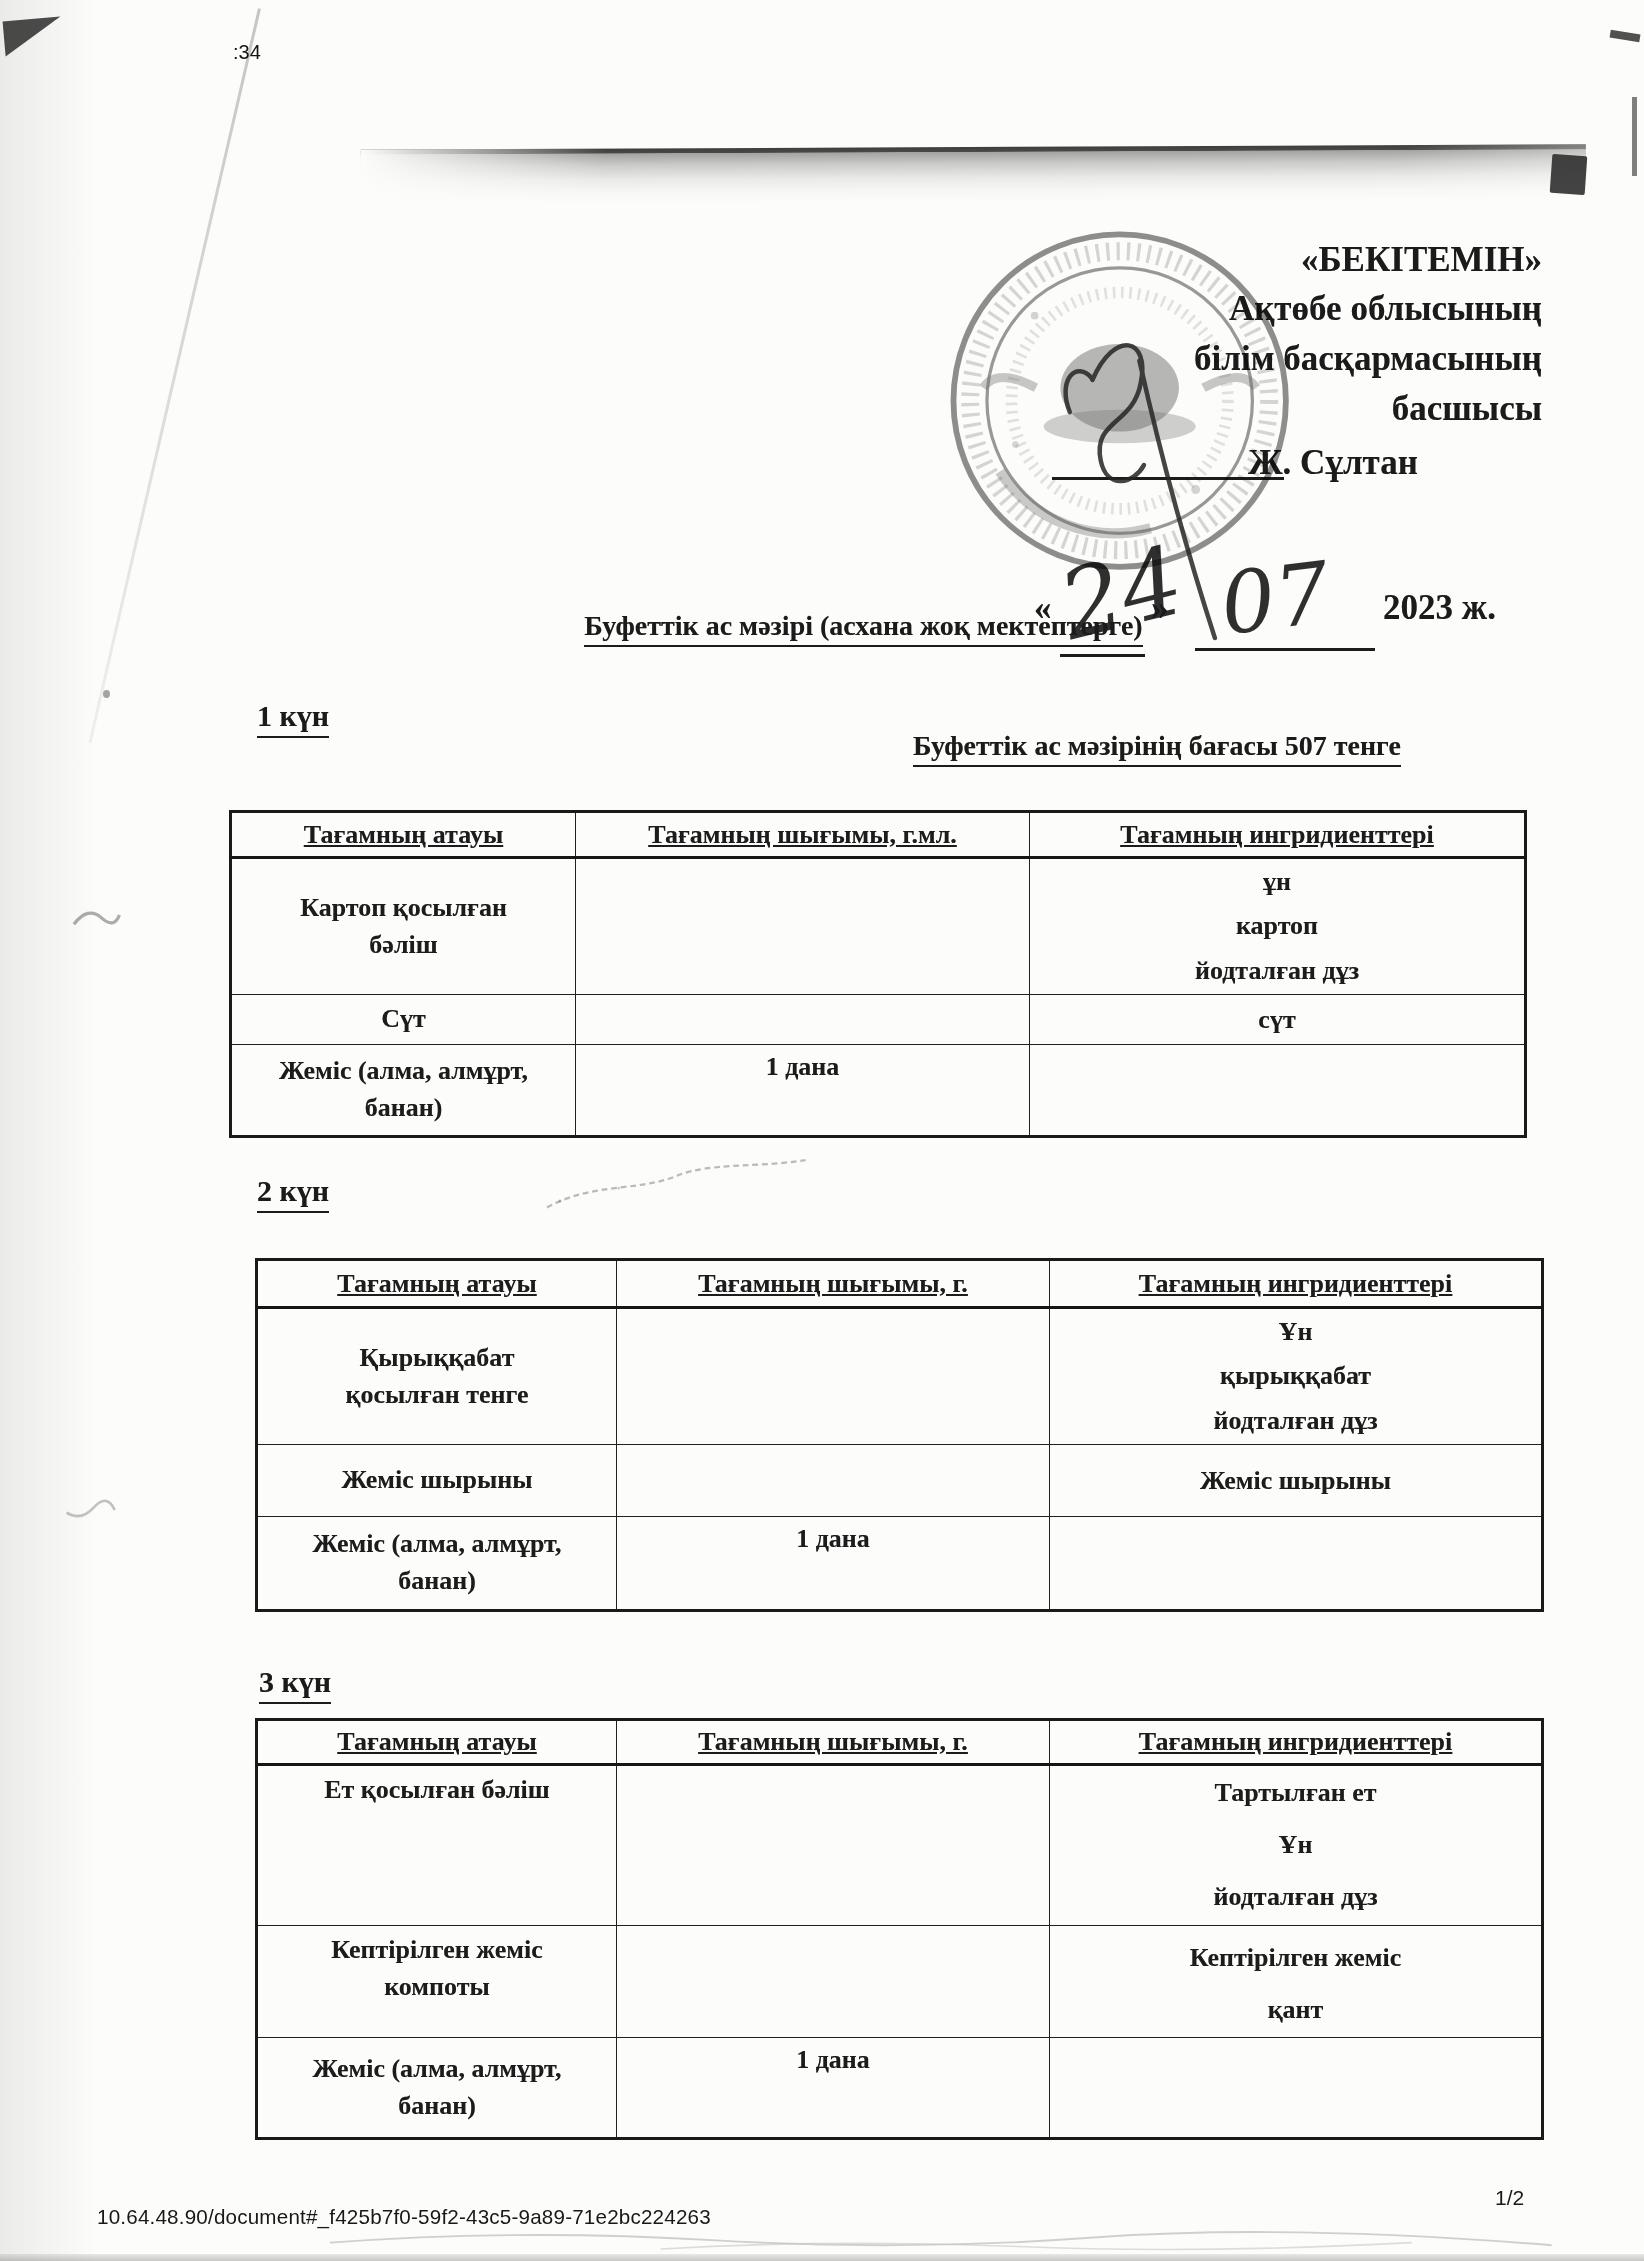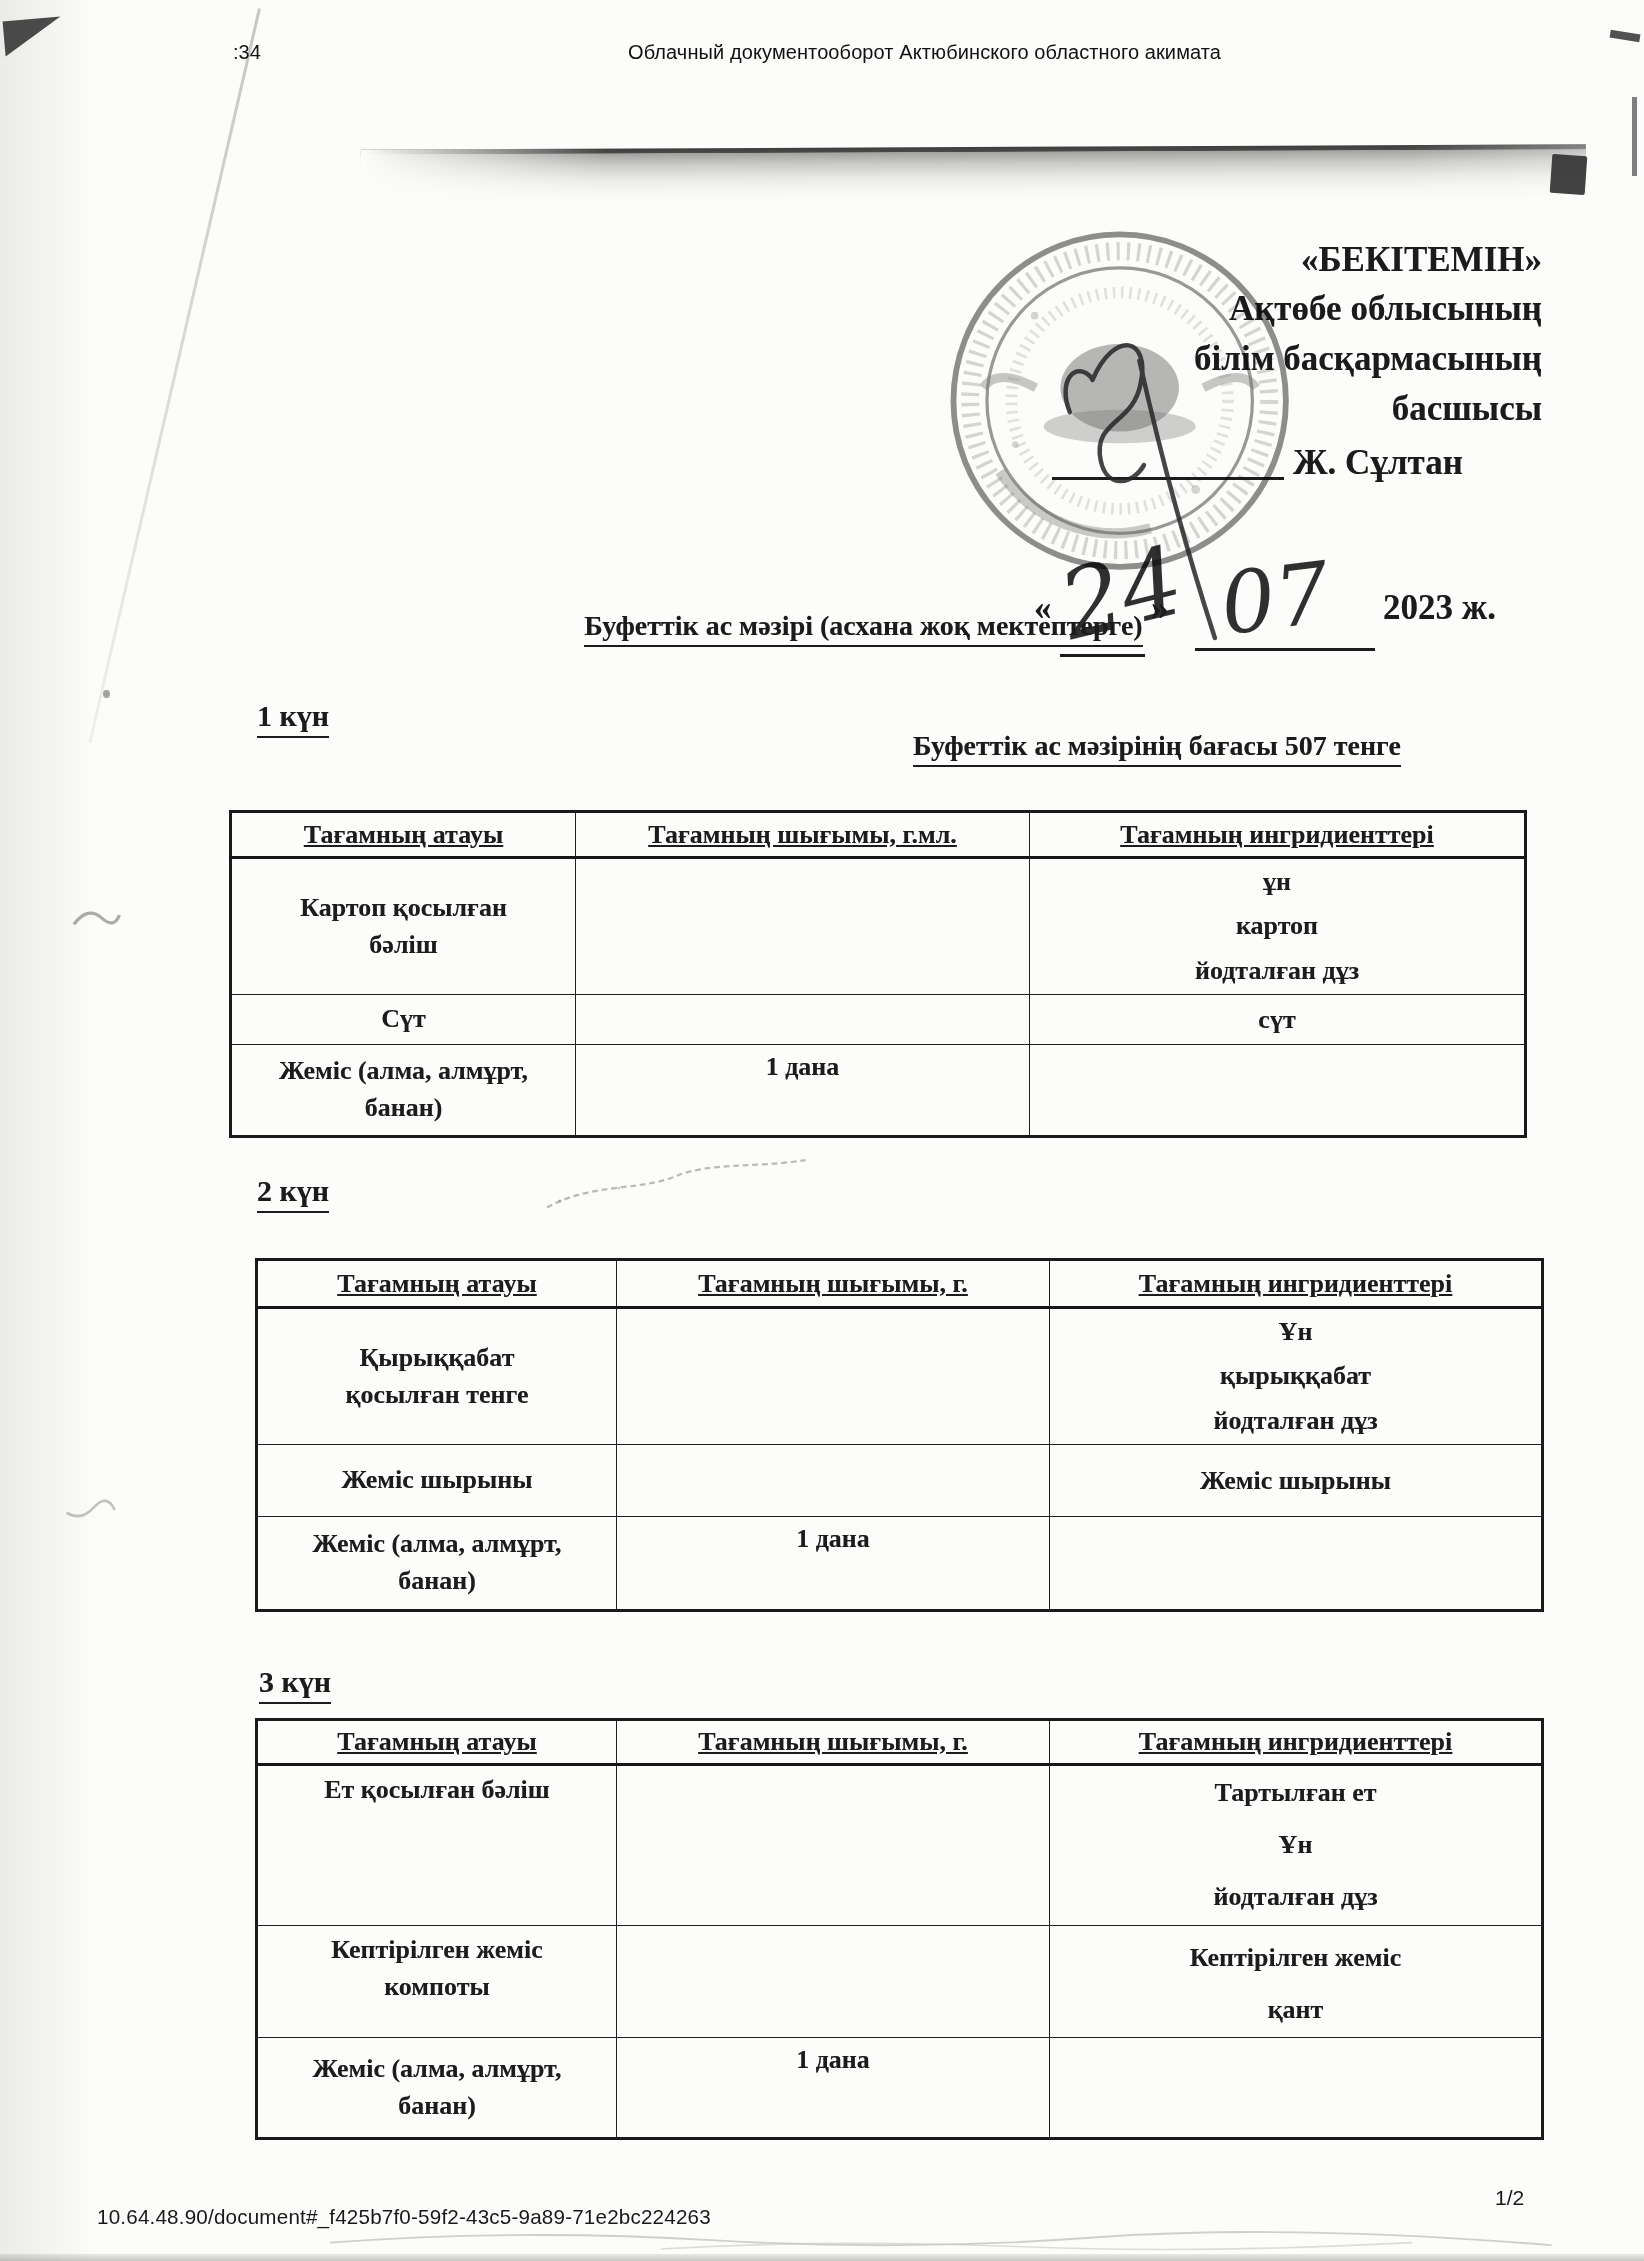--- a/index.html
+++ b/index.html
@@ -39,21 +39,21 @@
 
   
   .hdr-time{left:233px;top:41px;font-size:20px;color:#141414;}
   .hdr-title{left:628px;top:41px;width:651px;font-size:20px;color:#111;letter-spacing:0.1px;}
   .ftr-url{left:97px;top:2205px;font-size:20.6px;color:#181818;letter-spacing:0.2px;}
   .ftr-page{left:1495px;top:2186px;font-size:21px;color:#181818;}
 
   
   .appr-line{left:1052px;width:490px;font-size:35px;font-weight:bold;line-height:1;text-align:right;}
   .sig-underline{left:1052px;top:477px;width:232px;height:2.6px;background:#1c1c1c;}
-  .approver{left:1293px;top:443px;font-size:35px;font-weight:bold;}
+  .approver{left:1248px;top:443px;font-size:35px;font-weight:bold;}
   .date-q1{left:1034px;top:588px;font-size:35px;font-weight:bold;}
   .date-q2{left:1151px;top:588px;font-size:35px;font-weight:bold;}
   .date-year{left:1383px;top:588px;font-size:35px;font-weight:bold;}
   .day-underline{left:1060px;top:654px;width:85px;height:2.6px;background:#1c1c1c;}
   .month-underline{left:1195px;top:648px;width:180px;height:3.2px;background:#1c1c1c;}
   .hand{font-family:"DejaVu Serif","Liberation Serif",serif;font-style:italic;font-weight:400;color:#1e1e1e;}
   .hand-day{left:1061px;top:538px;font-size:95px;transform:rotate(-14deg);opacity:.92;}
   .hand-month{left:1221px;top:549px;font-size:85px;transform:rotate(-7deg);opacity:.92;}
   .stamp-wrap{left:938px;top:219px;width:364px;height:364px;mix-blend-mode:multiply;}
   .sig-wrap{left:1031px;top:322px;width:271px;height:361px;}
@@ -104,21 +104,20 @@
     <circle cx="28" cy="72" r="2.5" fill="#8d8d8d" opacity=".6"></circle>
     <circle cx="120" cy="52" r="2" fill="#8d8d8d" opacity=".5"></circle>
   </svg>
   <svg class="abs" style="left:322px;top:2221px;" width="1263" height="35" viewBox="0 0 1960 55">
     <path d="M0,34 Q300,12 600,30 T1200,26 T1920,38" stroke="#bcbcb8" stroke-width="3" fill="none" opacity=".7"></path>
     <path d="M520,44 Q800,28 1080,40 T1700,34" stroke="#c6c6c2" stroke-width="2.5" fill="none" opacity=".6"></path>
   </svg>
   <div class="abs bottom-strip"></div>
 
   <div class="abs hdr-time sans">:34</div>
-  <div class="abs hdr-title sans">Облачный документооборот Актюбинского областного акимата</div>
 
   <div class="abs appr-line ink" style="top:242px;">«БЕКІТЕМІН»</div>
   <div class="abs appr-line ink" style="top:291px;">Ақтөбе облысының</div>
   <div class="abs appr-line ink" style="top:341px;">білім басқармасының</div>
   <div class="abs appr-line ink" style="top:391px;">басшысы</div>
 
   <div class="abs sig-underline"></div>
   <div class="abs approver ink">Ж. Сұлтан</div>
 
   <div class="abs date-q1 ink">«</div>

